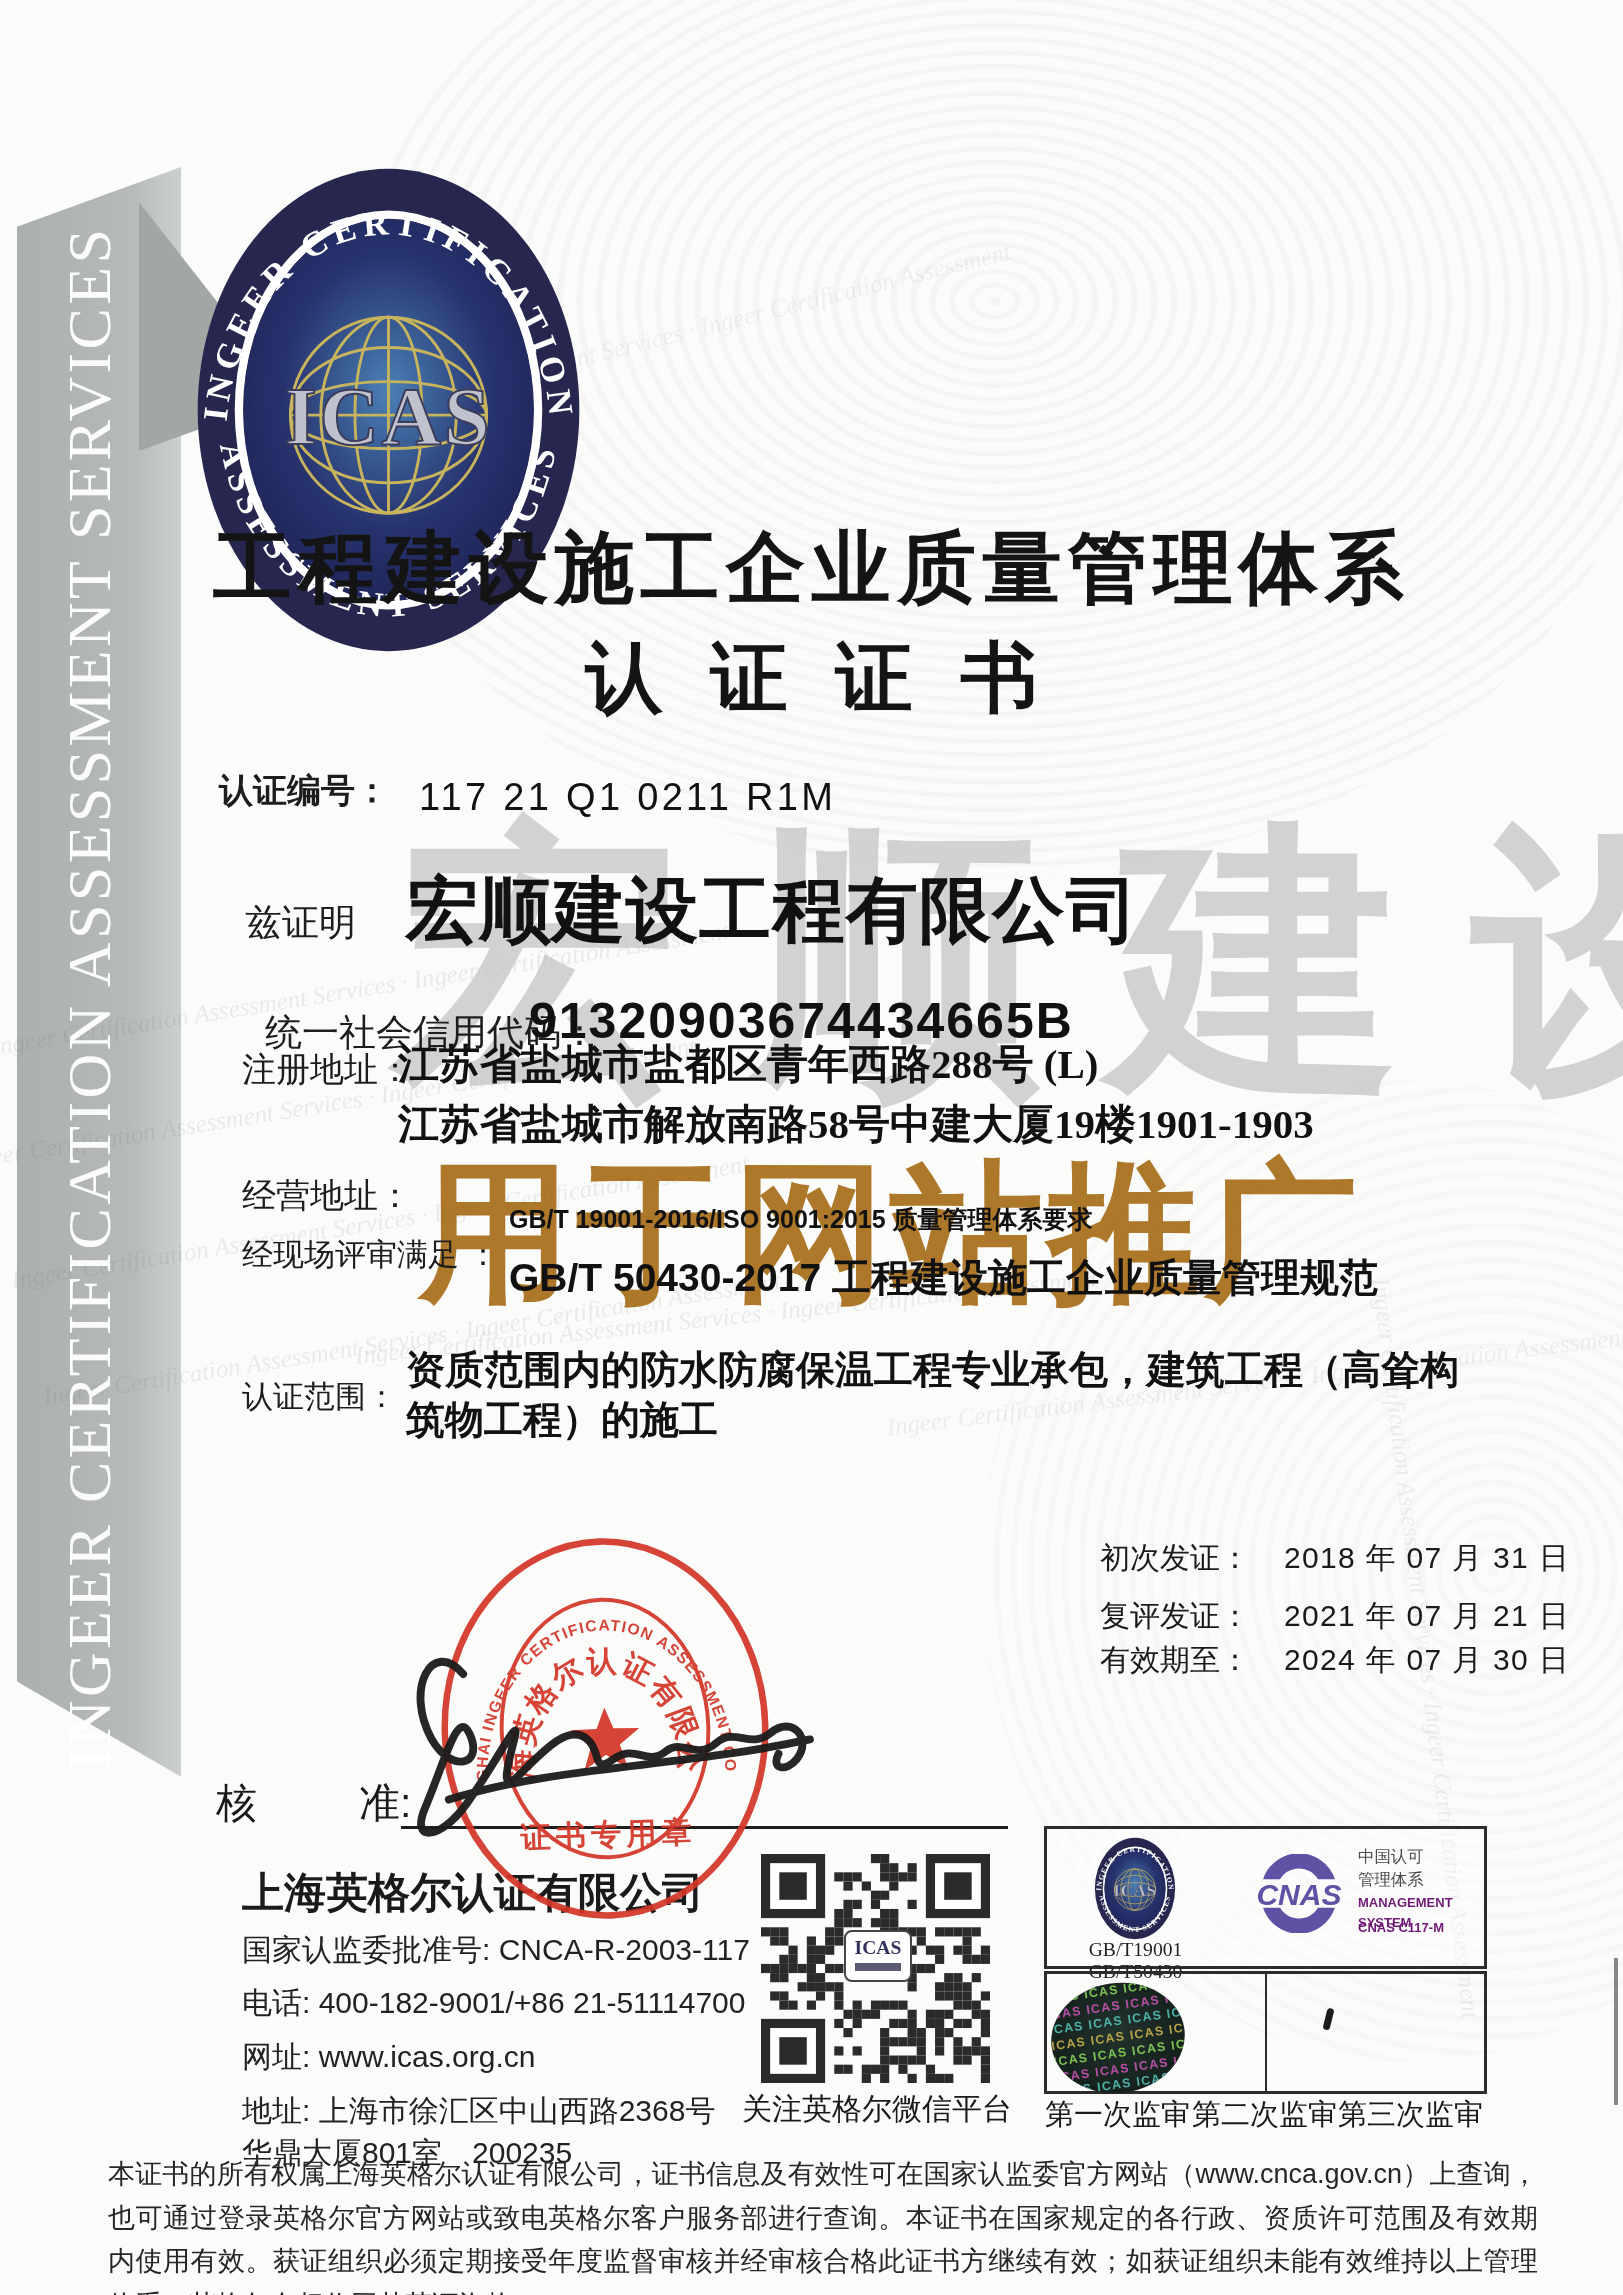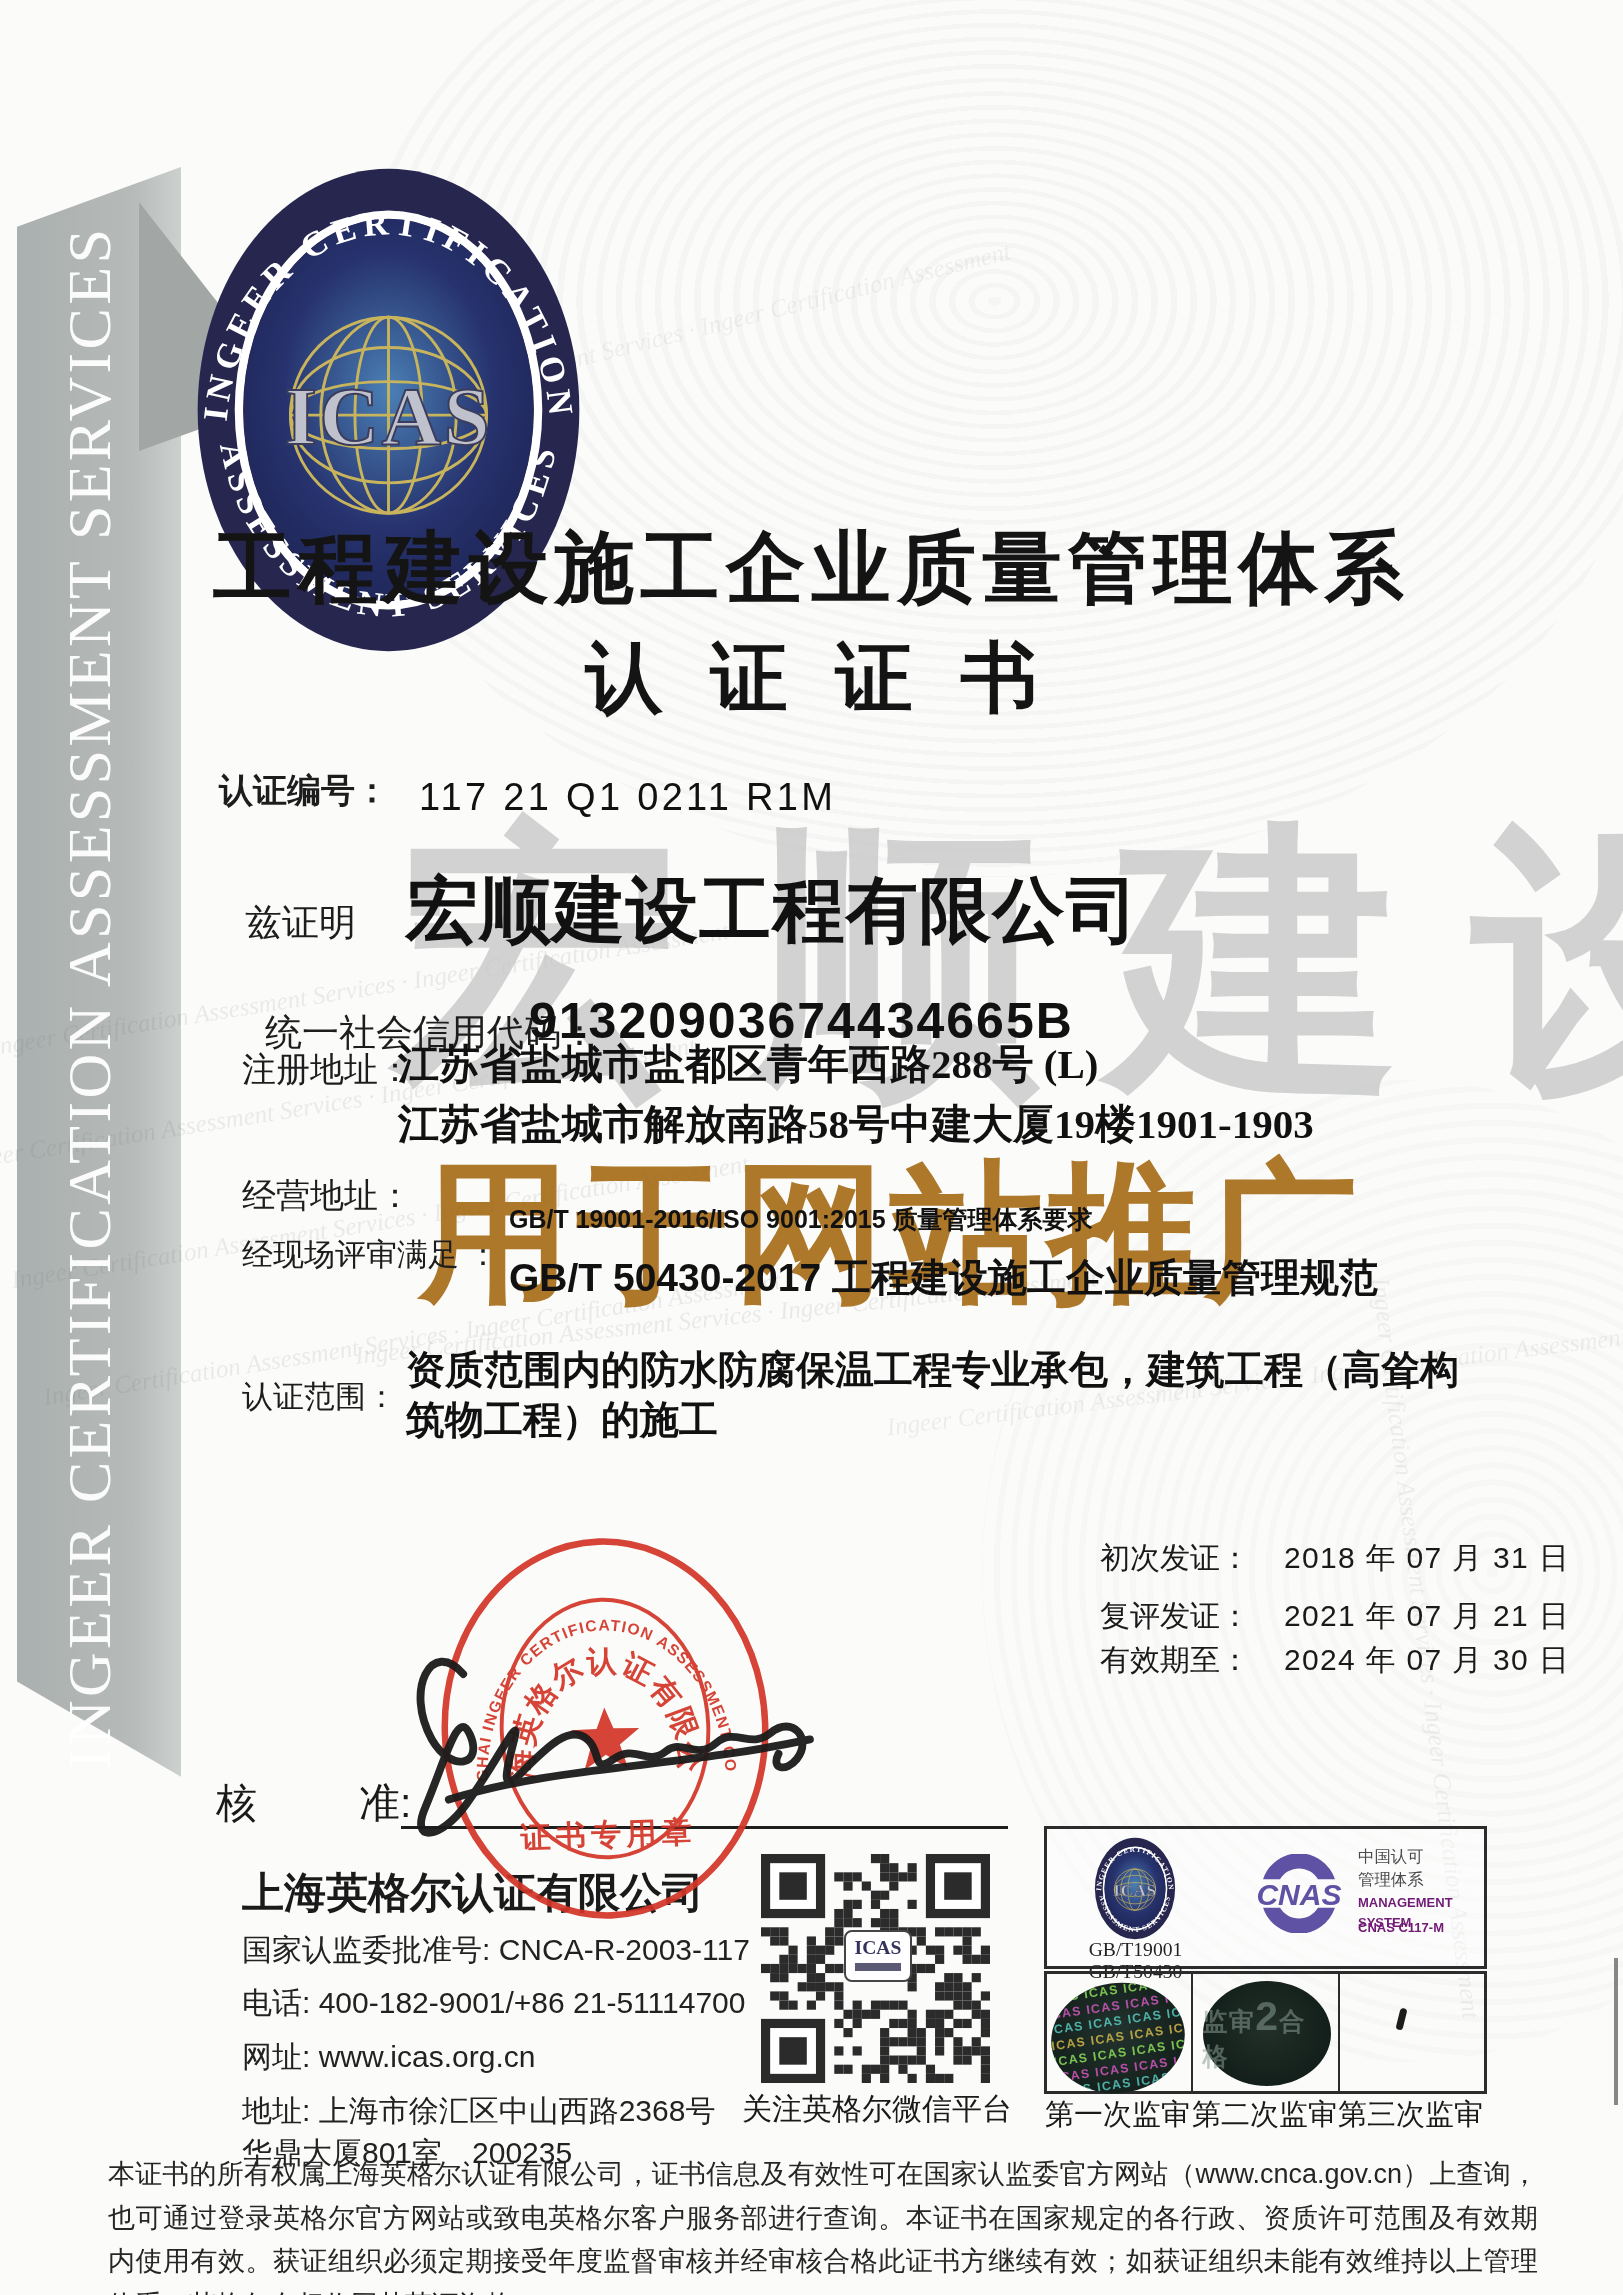--- a/index.html
+++ b/index.html
@@ -482,25 +482,20 @@
       <div class="row c1">ICAS ICAS ICAS ICAS ICAS</div>
       <div class="row c2">ICAS ICAS ICAS ICAS ICAS</div>
       <div class="row c3">ICAS ICAS ICAS ICAS ICAS</div>
       <div class="row c4">ICAS ICAS ICAS ICAS ICAS</div>
       <div class="row c1">ICAS ICAS ICAS ICAS ICAS</div>
       <div class="row c2">ICAS ICAS ICAS ICAS ICAS</div>
       <div class="row c3">ICAS ICAS ICAS ICAS ICAS</div>
     </div>
   </div>
   <div class="cell">
-    <div class="sticker2">
-      <span><span>监审</span><b>2</b><span>合格</span></span>
-    </div>
-  </div>
-  <div class="cell">
     <div class="tick"></div>
   </div>
 </div>
 <div class="abs surv-lbl" style="left:1044px;">第一次监审</div>
 <div class="abs surv-lbl" style="left:1191px;">第二次监审</div>
 <div class="abs surv-lbl" style="left:1337px;">第三次监审</div>
 
 <div class="abs" id="footer">本证书的所有权属上海英格尔认证有限公司，证书信息及有效性可在国家认监委官方网站（www.cnca.gov.cn）上查询，也可通过登录英格尔官方网站或致电英格尔客户服务部进行查询。本证书在国家规定的各行政、资质许可范围及有效期内使用有效。获证组织必须定期接受年度监督审核并经审核合格此证书方继续有效；如获证组织未能有效维持以上管理体系，英格尔有权收回其获证资格。</div>
 <div class="abs" id="scan-edge"></div>
 

